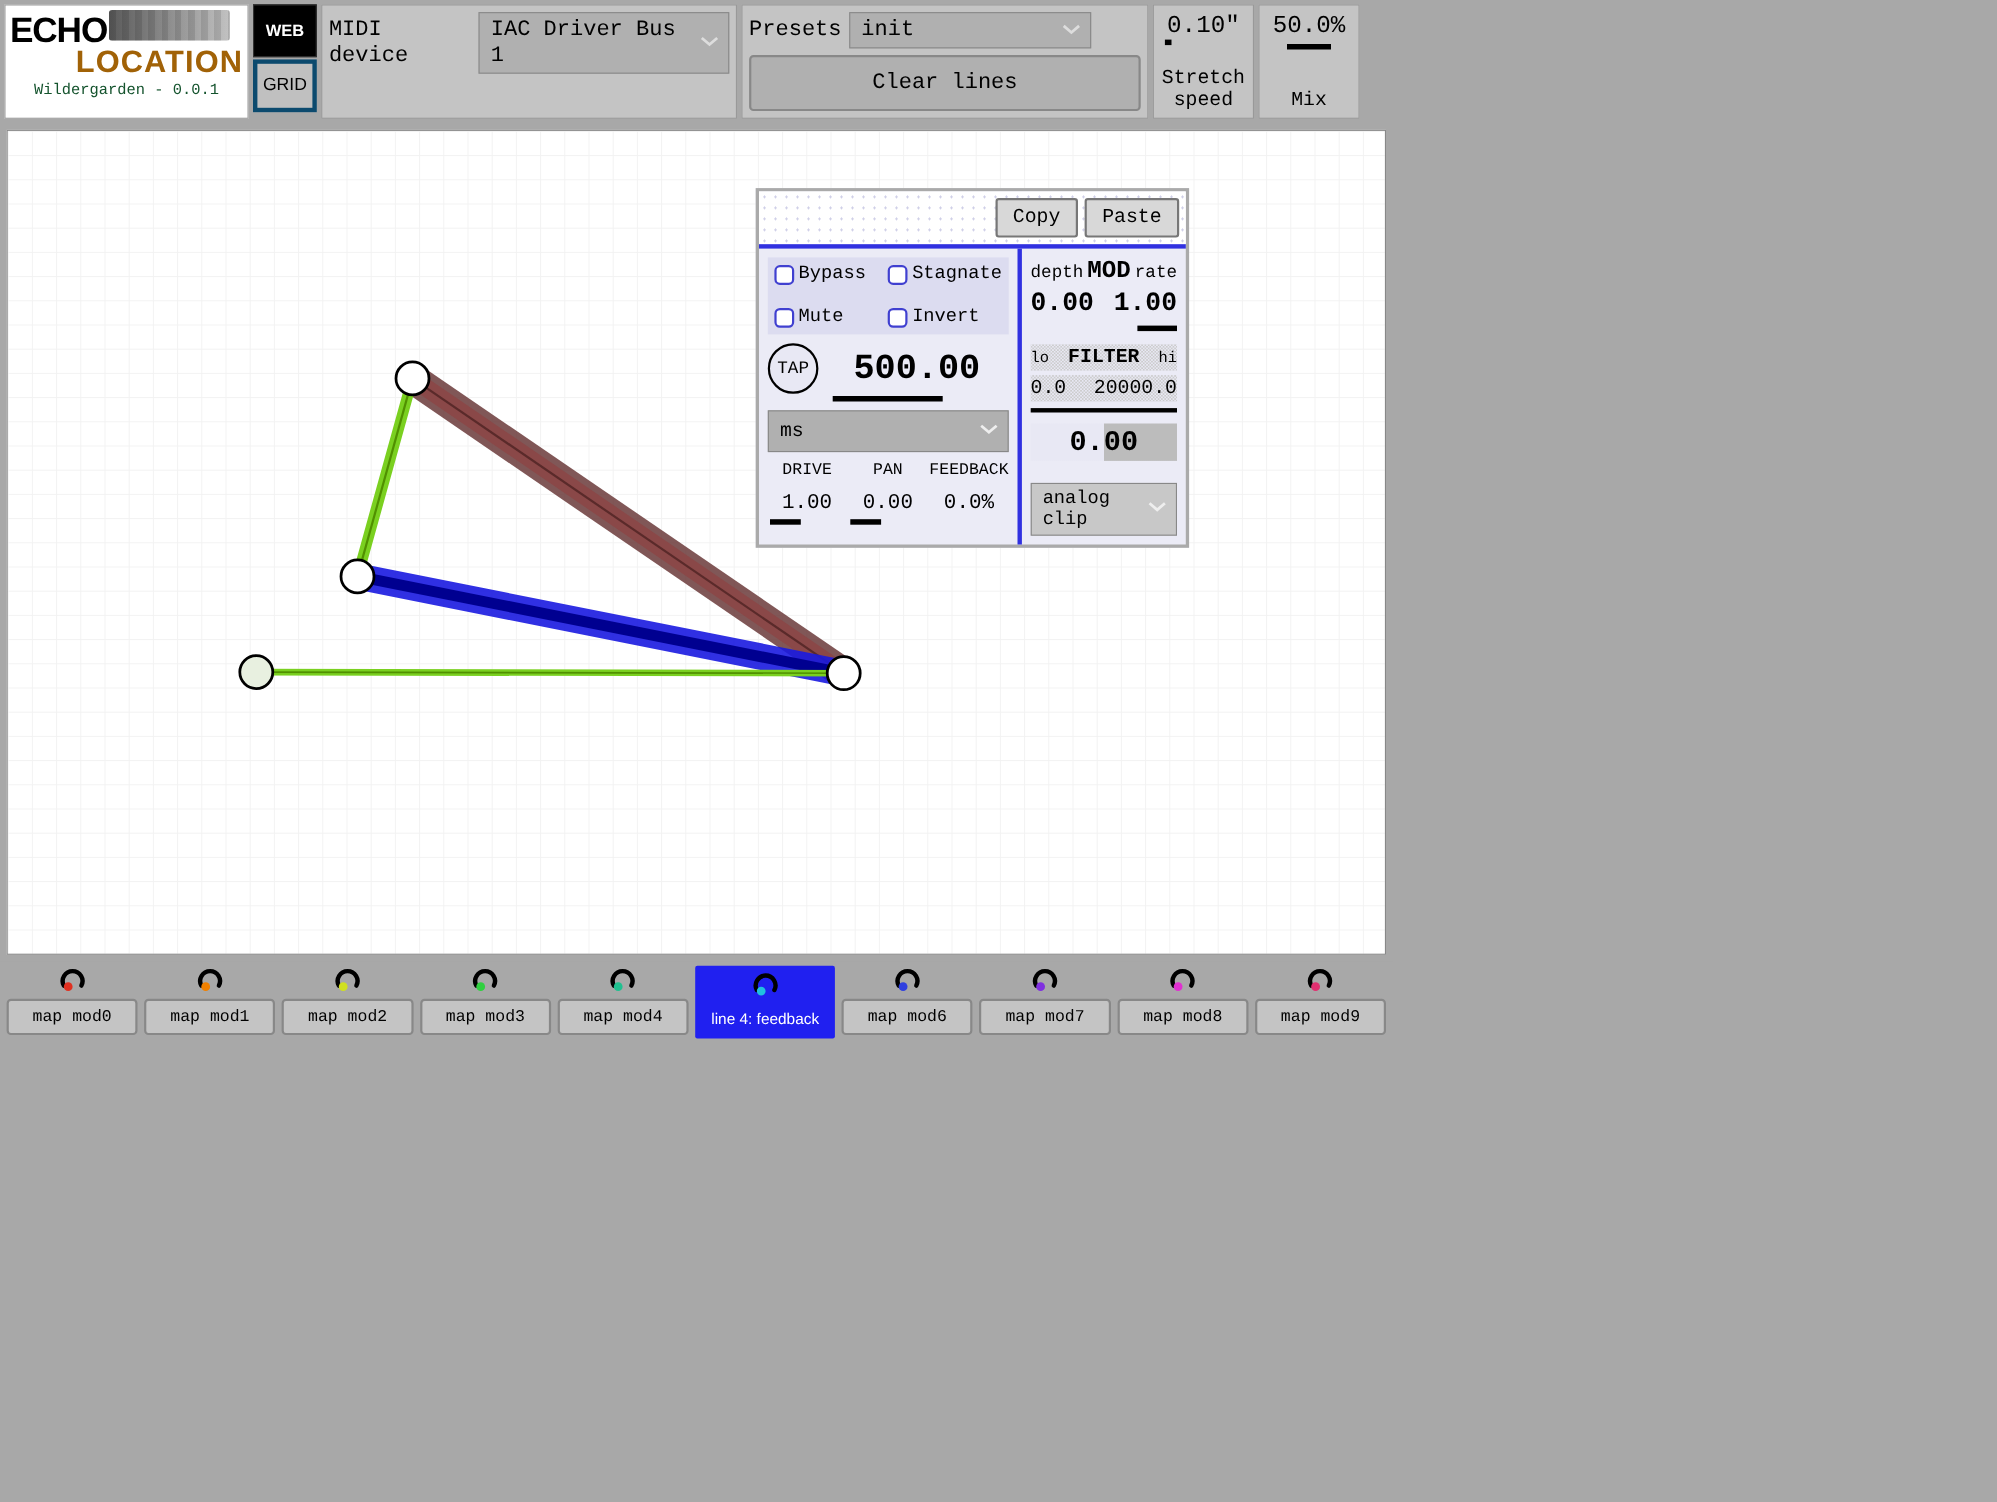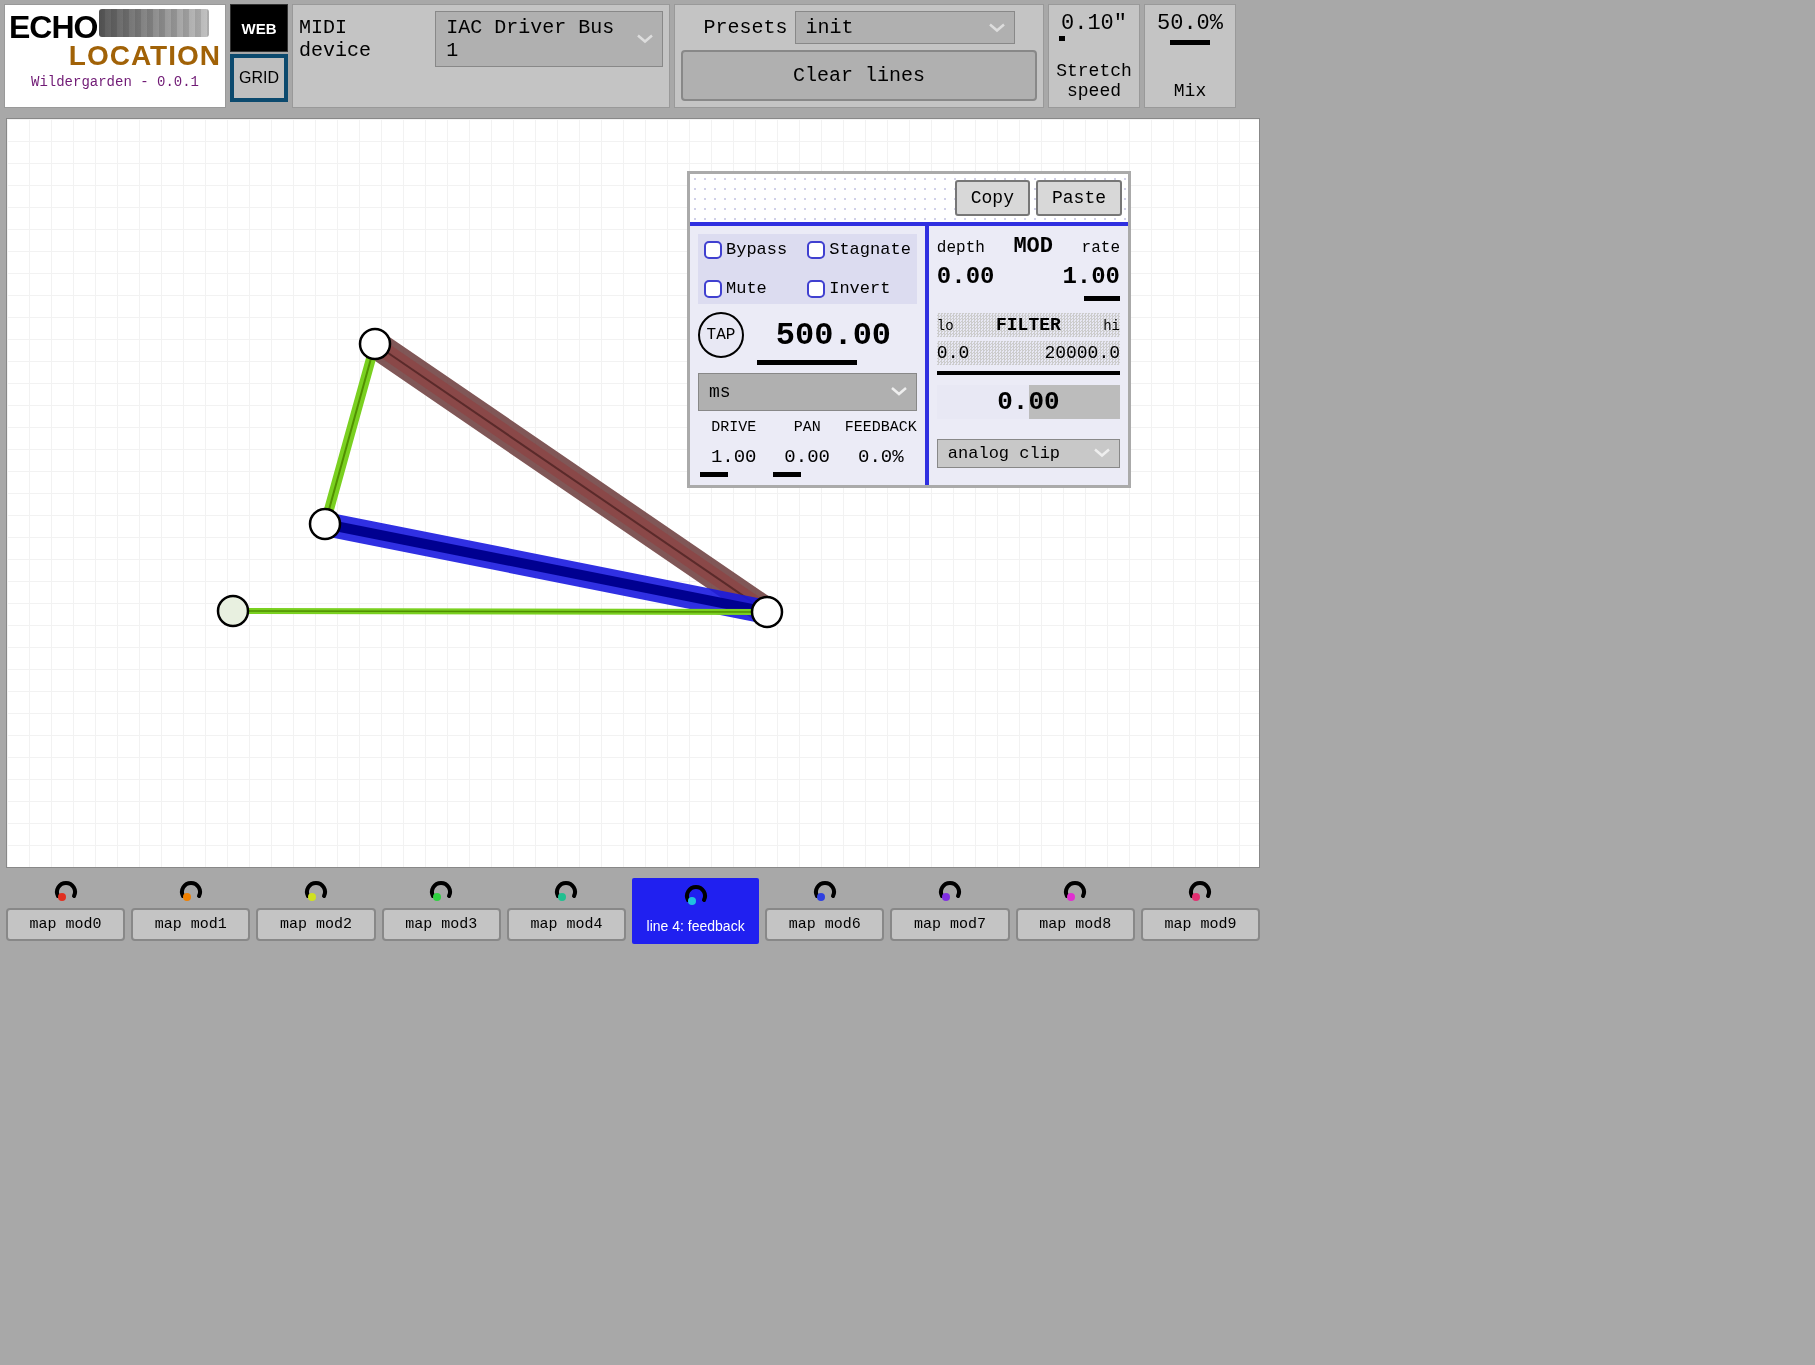--- a/index.html
+++ b/index.html
@@ -9,28 +9,28 @@
 
 
 .header { display: flex; gap: 4px; padding: 4px; background: #a8a8a8; }
 .logo-box { width: 222px; background: #fff; border: 1px solid #999; padding: 4px; }
 .logo-echo { font-family: Arial, sans-serif; font-weight: 900; font-size: 32px; letter-spacing: -1px; color: #000; }
 .logo-pattern { display: inline-block; width: 110px; height: 28px; vertical-align: top; background:
   repeating-linear-gradient(90deg, #c8c8c8 0 6px, #e0e0e0 6px 12px),
   linear-gradient(90deg, #666, #ddd);
   background-blend-mode: multiply; border-radius: 3px; margin-left: 2px; }
 .logo-location { font-family: Arial, sans-serif; font-weight: 700; font-size: 28px; letter-spacing: 1px; color: #a16207; text-align: right; margin-top: -6px; }
-.logo-sub { color: #701a75; font-size: 14px; text-align: center; margin-top: 2px; }
+.logo-sub { color: #14532d; font-size: 14px; text-align: center; margin-top: 2px; }
 
 .web-grid { display: flex; flex-direction: column; gap: 2px; }
 .web-btn { width: 58px; height: 48px; background: #000; color: #fff; border: 1px solid #333; font-family: Arial; font-weight: bold; font-size: 15px; display: flex; align-items: center; justify-content: center; cursor: pointer; }
 .grid-btn { width: 58px; height: 48px; background: #c0c0c0; color: #000; border: 4px solid #0c4a6e; font-family: Arial; font-size: 16px; display: flex; align-items: center; justify-content: center; cursor: pointer; }
 
 .mid-panel { background: #c4c4c4; border: 1px solid #999; padding: 6px; display: flex; flex-direction: column; gap: 6px; }
-.midi-row { display: flex; align-items: center; gap: 7px; justify-content: center; }
+.midi-row { display: flex; align-items: center; gap: 7px; }
 .label-txt { font-size: 20px; }
 .dropdown { background: #b0b0b0; border: 1px solid #888; padding: 4px 28px 4px 10px; font-size: 20px; font-family: inherit; position: relative; min-width: 210px; }
 .chev { position: absolute; right: 8px; top: 50%; transform: translateY(-50%); }
 .chev svg { width: 18px; height: 12px; }
 
 .btn-row { display: flex; gap: 8px; }
 .big-btn { background: #b0b0b0; border: 2px solid #888; border-radius: 4px; padding: 12px 20px; font-size: 20px; font-family: inherit; cursor: pointer; flex: 1; }
 
 .midi-section { width: 378px; }
 .presets-section { width: 370px; }
@@ -39,21 +39,21 @@
 .num-val { font-size: 22px; }
 .num-bar { width: 40px; height: 5px; background: #000; margin-top: 4px; }
 .num-lbl { font-size: 18px; text-align: center; margin-top: auto; }
 
 
 .canvas-wrap { flex: 1; margin: 6px; background: #fff; border: 1px solid #888; position: relative;
   background-image: linear-gradient(#f2f2f2 1px, transparent 1px), linear-gradient(90deg, #f2f2f2 1px, transparent 1px);
   background-size: 22px 22px; }
 
 
-.float-panel { position: absolute; top: 52px; left: 680px; width: 444px; background: #ebebf6; border: 3px solid #aaa; }
+.float-panel { position: absolute; top: 52px; left: 680px; width: 394px; background: #ebebf6; border: 3px solid #aaa; }
 .fp-top { background: #fff; padding: 6px; display: flex; justify-content: flex-end; gap: 6px;
   background-image: radial-gradient(#d0d0e8 1px, transparent 1px); background-size: 10px 10px; }
 .fp-btn { background: #d8d8d8; border: 2px solid #777; border-radius: 3px; padding: 6px 14px; font-size: 18px; font-family: inherit; cursor: pointer; }
 .fp-body { display: flex; border-top: 4px solid #3030e0; }
 .fp-left { flex: 1; border-right: 4px solid #3030e0; padding: 8px; display: flex; flex-direction: column; gap: 8px; }
 .fp-right { width: 208px; padding: 8px; display: flex; flex-direction: column; gap: 4px; }
 
 .chk-box { background: #dcdcf0; padding: 6px; display: grid; grid-template-columns: 1fr 1fr; gap: 20px; }
 .chk-item { display: flex; align-items: center; gap: 4px; font-size: 17px; }
 .chk { width: 18px; height: 18px; border: 2px solid #4040d0; border-radius: 5px; background: #fff; }

